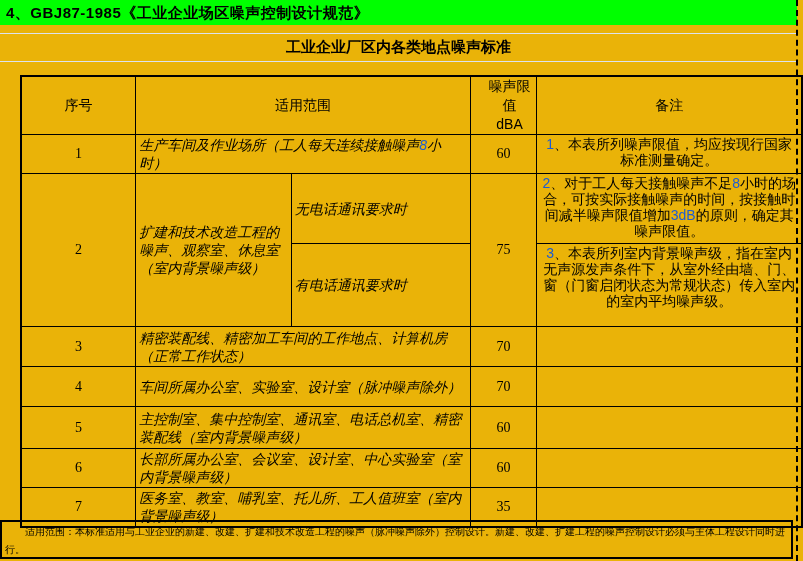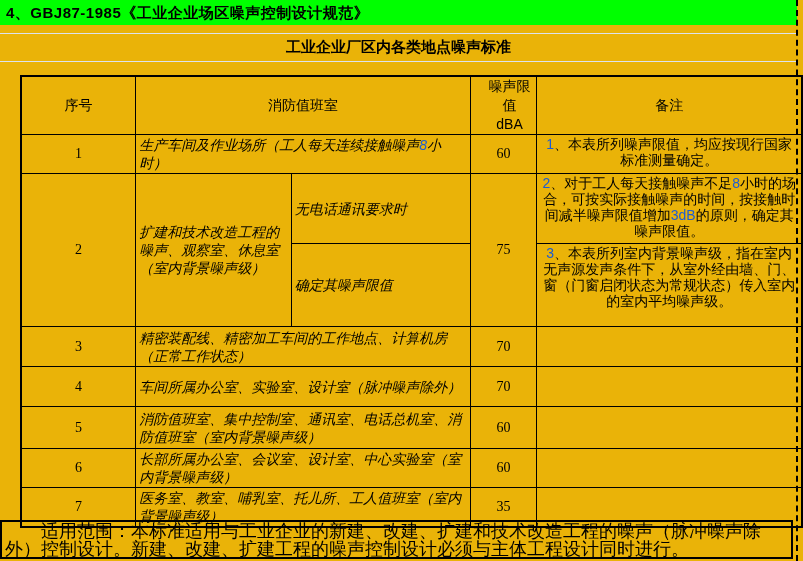--- a/index.html
+++ b/index.html
@@ -83,21 +83,21 @@
     line-height: 16px;
   }
   .limit-hdr div { line-height: 19px; margin-left: 12px; }
 
   
   .footer-note {
     position: absolute;
     left: 0; top: 520px;
     width: 793px; height: 39px;
     border: 2px solid var(--border, #000);
-    font-size: 18px;
+    font-size: 10px;
     line-height: 17.5px;
     padding: 1px 3px;
     text-indent: 2em;
   }
 
   
   .page-break {
     position: absolute;
     left: 796px; top: 0;
     width: 0; height: 561px;
@@ -121,21 +121,21 @@
     <colgroup>
       <col style="width:116px">
         <col style="width:157px">
         <col style="width:181px">
         <col style="width:67px">
         <col style="width:268px">
     </colgroup>
     <tbody>
         <tr style="height:43px">
       <th class="hdr">序号</th>
-      <th class="hdr" colspan="2">消防值班室</th>
+      <th class="hdr" colspan="2">适用范围</th>
       <th class="hdr limit-hdr">
         <div>噪声限值</div>
         <div>dBA</div>
       </th>
       <th class="hdr">备注</th>
     </tr>
 
     <tr style="height:34px">
       <td class="num">1</td>
       <td class="cat" colspan="2">生产车间及作业场所（工人每天连续接触噪声<span class="latin">8</span>小时）</td>
@@ -144,41 +144,41 @@
     </tr>
 
     <tr style="height:70px">
       <td class="num" rowspan="2">2</td>
       <td class="cat" rowspan="2">扩建和技术改造工程的噪声、观察室、休息室（室内背景噪声级）</td>
       <td class="cat">无电话通讯要求时</td>
       <td class="num" rowspan="2">75</td>
       <td class="remark"><span class="latin">2</span>、对于工人每天接触噪声不足<span class="latin">8</span>小时的场合，可按实际接触噪声的时间，按接触时间减半噪声限值增加<span class="latin">3dB</span>的原则，确定其噪声限值。</td>
     </tr>
     <tr style="height:83px">
-      <td class="cat">确定其噪声限值</td>
+      <td class="cat">有电话通讯要求时</td>
       <td class="remark"><span class="latin">3</span>、本表所列室内背景噪声级，指在室内无声源发声条件下，从室外经由墙、门、窗（门窗启闭状态为常规状态）传入室内的室内平均噪声级。</td>
     </tr>
 
     <tr style="height:40px">
       <td class="num">3</td>
       <td class="cat" colspan="2">精密装配线、精密加工车间的工作地点、计算机房（正常工作状态）</td>
       <td class="num">70</td>
       <td class="remark"></td>
     </tr>
 
     <tr style="height:40px">
       <td class="num">4</td>
       <td class="cat" colspan="2">车间所属办公室、实验室、设计室（脉冲噪声除外）</td>
       <td class="num">70</td>
       <td class="remark"></td>
     </tr>
 
     <tr style="height:42px">
       <td class="num">5</td>
-      <td class="cat" colspan="2">消防值班室、集中控制室、通讯室、电话总机室、消防值班室（室内背景噪声级）</td>
+      <td class="cat" colspan="2">主控制室、集中控制室、通讯室、电话总机室、精密装配线（室内背景噪声级）</td>
       <td class="num">60</td>
       <td class="remark"></td>
     </tr>
 
     <tr style="height:39px">
       <td class="num">6</td>
       <td class="cat" colspan="2">长部所属办公室、会议室、设计室、中心实验室（室内背景噪声级）</td>
       <td class="num">60</td>
       <td class="remark"></td>
     </tr>

